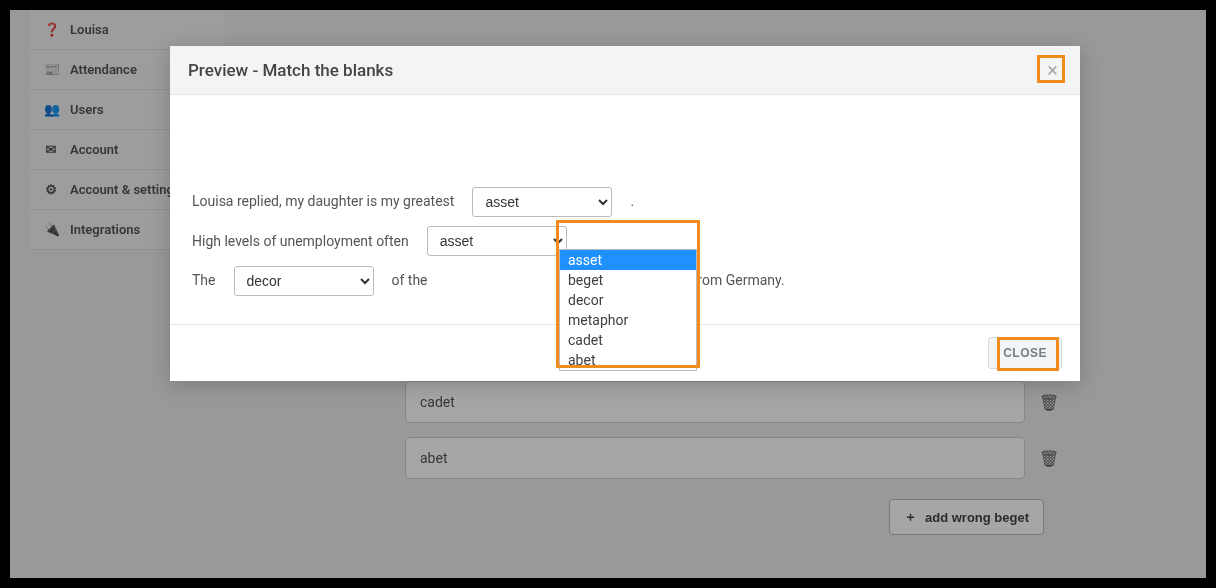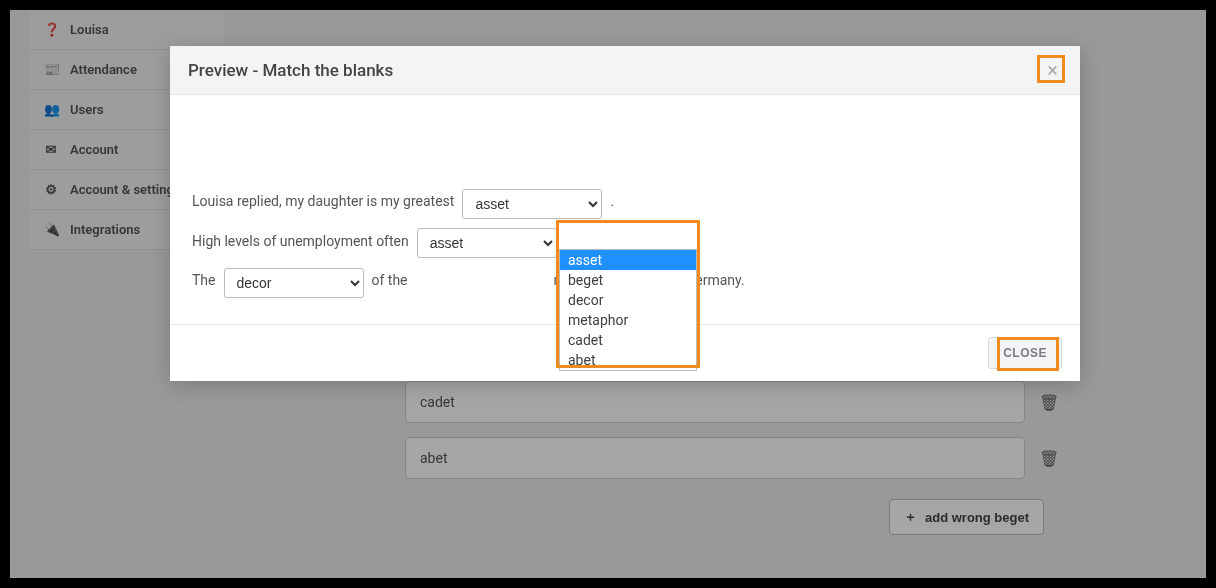--- a/index.html
+++ b/index.html
@@ -119,23 +119,23 @@
       line-height: 1;
     }
     .modal-body {
       padding: 90px 22px 20px 22px;
       font-size: 14px;
       color: #555;
       line-height: 2.4;
     }
     .modal-body .line {
       display: flex;
-      align-items: flex-end;
+      align-items: center;
       flex-wrap: wrap;
-      gap: 8px;
+      gap: 18px;
       margin-bottom: 6px;
     }
     select.blank {
       padding: 5px 8px;
       font-size: 14px;
       border: 1px solid #bbb;
       border-radius: 3px;
       background: #fff;
       color: #333;
       min-width: 140px;

